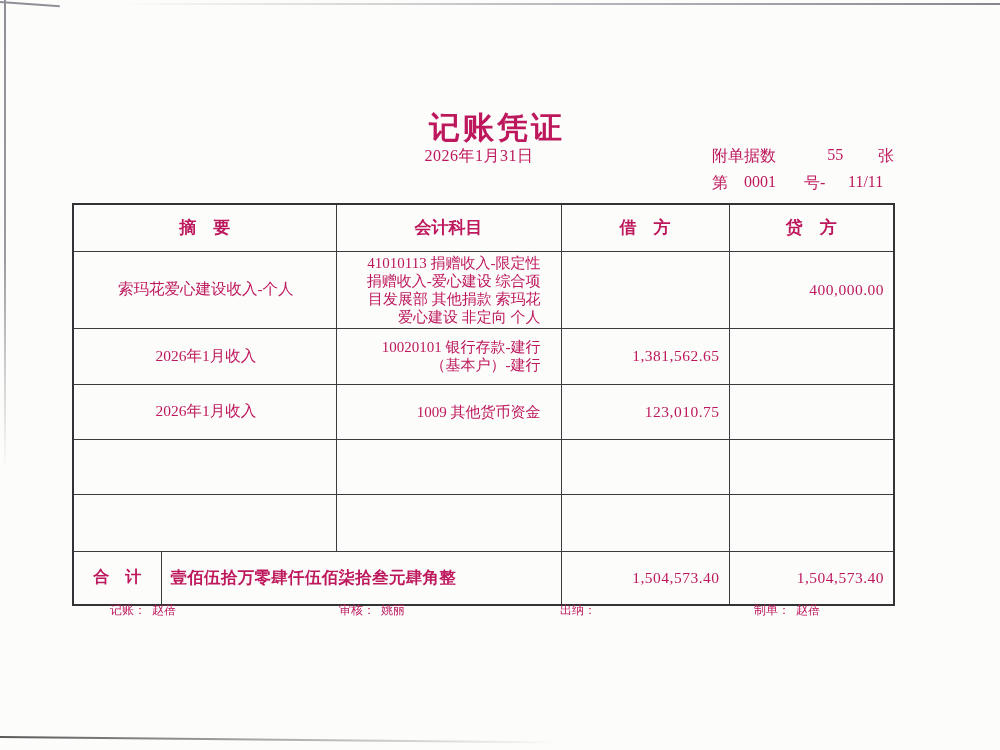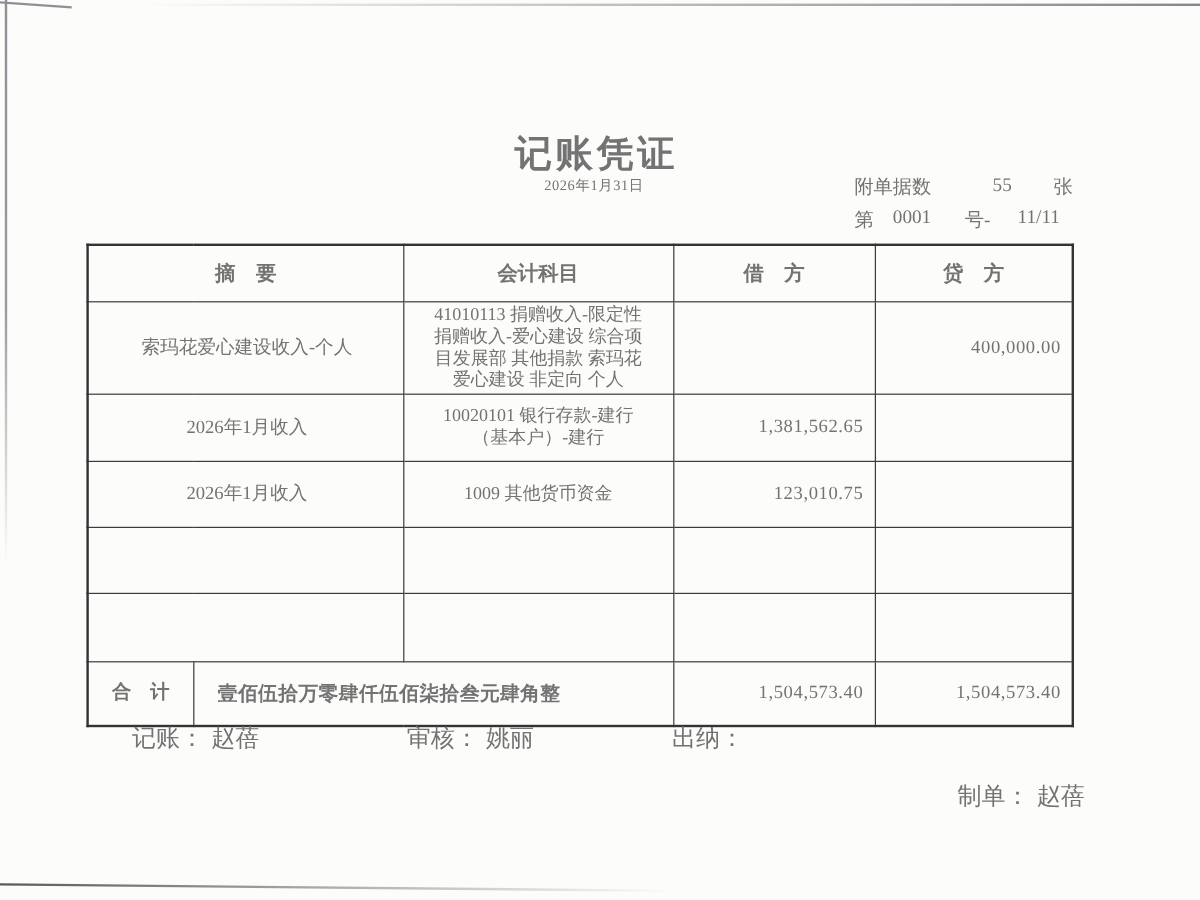--- a/index.html
+++ b/index.html
@@ -3,21 +3,21 @@
 <meta charset="utf-8">
 <style>
   * { margin:0; padding:0; box-sizing:border-box; }
   html,body { width:1000px; height:750px; }
   body {
     font-family:"Liberation Serif","DejaVu Serif",serif;
     background:#f4f4f4;
   }
   .page {
     position:relative; width:1000px; height:750px;
-    background:#fcfcfb; overflow:hidden; color:#737373;
+    background:#fcfcfb; overflow:hidden; color:#be185d;
   }
   
   .scan-edge-left {
     position:absolute; left:4px; top:0; width:2px; height:470px;
     background:linear-gradient(#8f8f97 0%, #9a9aa0 55%, rgba(150,150,155,0) 100%);
   }
   .scan-edge-top {
     position:absolute; top:3px; left:120px; right:0; height:2px;
     background:linear-gradient(to right, rgba(140,140,146,0) 0%, rgba(140,140,146,.55) 45%, #86868e 100%);
   }
@@ -29,22 +29,22 @@
     position:absolute; top:736px; left:0; width:560px; height:2px;
     background:linear-gradient(to right, rgba(60,60,62,.85) 0%, rgba(80,80,82,.5) 45%, rgba(90,90,92,0) 100%);
     transform:rotate(0.55deg); transform-origin:left top;
   }
   
   .title {
     position:absolute; top:107px; left:497px; transform:translateX(-50%);
     font-size:31px; font-weight:bold; letter-spacing:3px; white-space:nowrap;
   }
   .date {
-    position:absolute; top:146px; left:495px; transform:translateX(-50%);
-    font-size:12px; letter-spacing:.5px; white-space:nowrap;
+    position:absolute; top:146px; left:479px; transform:translateX(-50%);
+    font-size:16px; letter-spacing:.5px; white-space:nowrap;
   }
   .meta-block { position:absolute; left:712px; width:182px; font-size:16px; }
   .meta-attach { top:146px; display:flex; }
   .meta-no     { top:173px; display:flex; }
   .meta-block span { white-space:nowrap; }
   .meta-attach .m1 { width:84px; } .meta-attach .m2 { width:60px;margin-left:44px; }
   .meta-no .m1 { width:32px; } .meta-no .m2 { width:60px; } .meta-no .m3 { width:44px; }
   .unit-line {
     position:absolute; top:176px; left:75px; font-size:16px; white-space:nowrap;
   }
@@ -59,29 +59,29 @@
     border:1.5px solid #3b3b3d; vertical-align:middle;
     padding:2px 5px; overflow:hidden;
   }
   .voucher-table { border:2px solid #333335; }
   .row-header td { font-weight:bold; text-align:center; font-size:17px; }
   .row-header { height:47px;padding-left:42px; }
   .row-1 { height:62px; } .row-2 { height:56px; } .row-3 { height:55px; }
   .row-4 { height:55px; } .row-5 { height:57px; }
   .row-total { height:54px; }
   td.cell-summary { text-align:center; padding-left:7px;margin-left:38px; }
-  td.cell-account { text-align:center; font-size:15px; line-height:18px; padding:2px 20px; }
+  td.cell-account { text-align:right; font-size:15px; line-height:18px; padding:2px 20px; }
   td.cell-amount  { text-align:right; padding-right:9px; letter-spacing:.5px; white-space:nowrap;margin-top:34px; }
   td.cell-total-label { font-weight:bold; text-align:center; font-size:16px; padding:0; }
-  td.cell-words { font-weight:bold; font-size:16.5px; padding-left:20px; letter-spacing:.3px; }
+  td.cell-words { font-weight:bold; font-size:16.5px; padding-left:9px; letter-spacing:.3px; }
   
-  .sig { position:absolute; top:602px; font-size:20px; white-space:nowrap; }
+  .sig { position:absolute; top:602px; font-size:12px; white-space:nowrap; }
   .sig .sig-name { margin-left:6px; }
   .sig-book { left:110px; } .sig-review { left:339px; }
-  .sig-cash { left:560px; } .sig-make { left:798px;margin-top:48px; }
+  .sig-cash { left:560px; } .sig-make { left:754px; }
 </style>
 </head>
 <body>
 
 <div class="page">
 
   <div class="scan-edge-left"></div>
   <div class="scan-edge-top"></div>
   <div class="scan-corner-tl"></div>
   <div class="scan-edge-bottom"></div>

